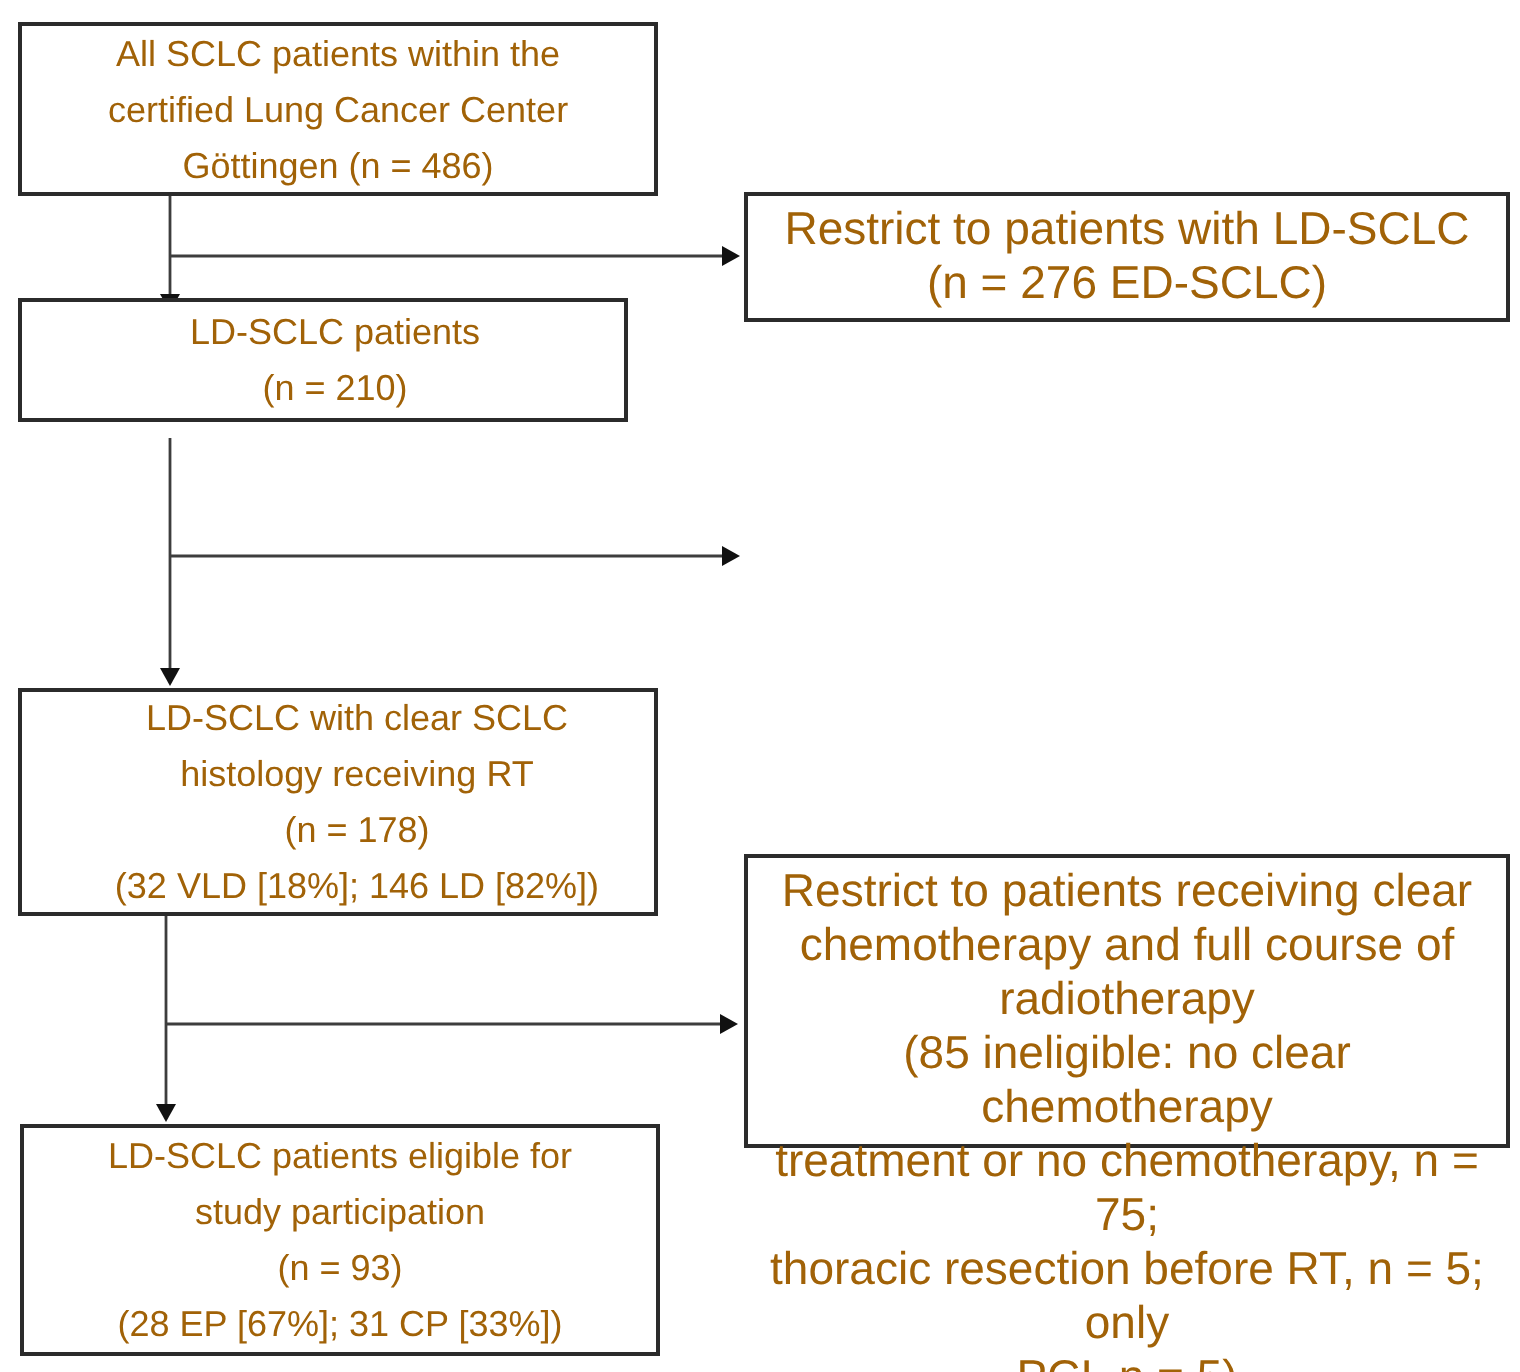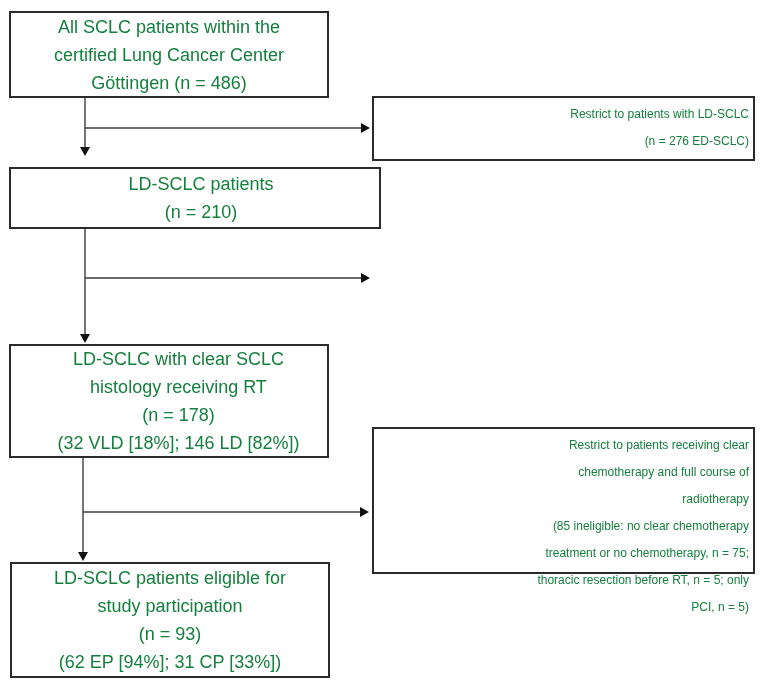--- a/index.html
+++ b/index.html
@@ -6,47 +6,47 @@
     margin: 0;
     padding: 0;
     background: #ffffff;
   }
   #canvas {
     position: relative;
     width: 760px;
     height: 686px;
     background: #ffffff;
     font-family: "Liberation Sans", sans-serif;
-    color: #15803d;
+    color: #a16207;
     overflow: hidden;
   }
   .box {
     position: absolute;
     box-sizing: border-box;
     border: 2px solid #2b2b2b;
     background: #ffffff;
     white-space: pre-line;
   }
   .main-box {
     display: flex;
     align-items: center;
     justify-content: center;
     text-align: center;
     font-size: 18px;
     line-height: 28px;
     padding: 0 4px;
   }
   .side-box {
-    text-align: right;
-    font-size: 12px;
+    text-align: center;
+    font-size: 23px;
     line-height: 27px;
     padding: 3px 4px;
   }
   #box-all       { left: 9px;   top: 11px;  width: 320px; height: 87px;  }
-  #box-ld        { left: 9px;   top: 167px; width: 372px; height: 62px; padding-left: 16px;  }
+  #box-ld        { left: 9px;   top: 149px; width: 305px; height: 62px; padding-left: 16px;  }
   #box-rt        { left: 9px;   top: 344px; width: 320px; height: 114px; padding-left: 23px; }
   #box-eligible  { left: 10px;  top: 562px; width: 320px; height: 116px; }
   #box-excl-1    { left: 372px; top: 96px;  width: 383px; height: 65px;  }
   #box-excl-2    { left: 372px; top: 222px; width: 383px; height: 115px; }
   #box-excl-3    { left: 372px; top: 427px; width: 383px; height: 147px; }
   #connectors {
     position: absolute;
     left: 0;
     top: 0;
     pointer-events: none;
@@ -104,15 +104,15 @@
 chemotherapy and full course of
 radiotherapy
 (85 ineligible: no clear chemotherapy
 treatment or no chemotherapy, n = 75;
 thoracic resection before RT, n = 5; only
 PCI, n = 5)</div>
 
   <div id="box-eligible" class="box main-box">LD-SCLC patients eligible for
 study participation
 (n = 93)
-(62 EP [94%]; 31 CP [33%])</div>
+(28 EP [67%]; 31 CP [33%])</div>
 
 </div>
 
 </body></html>

